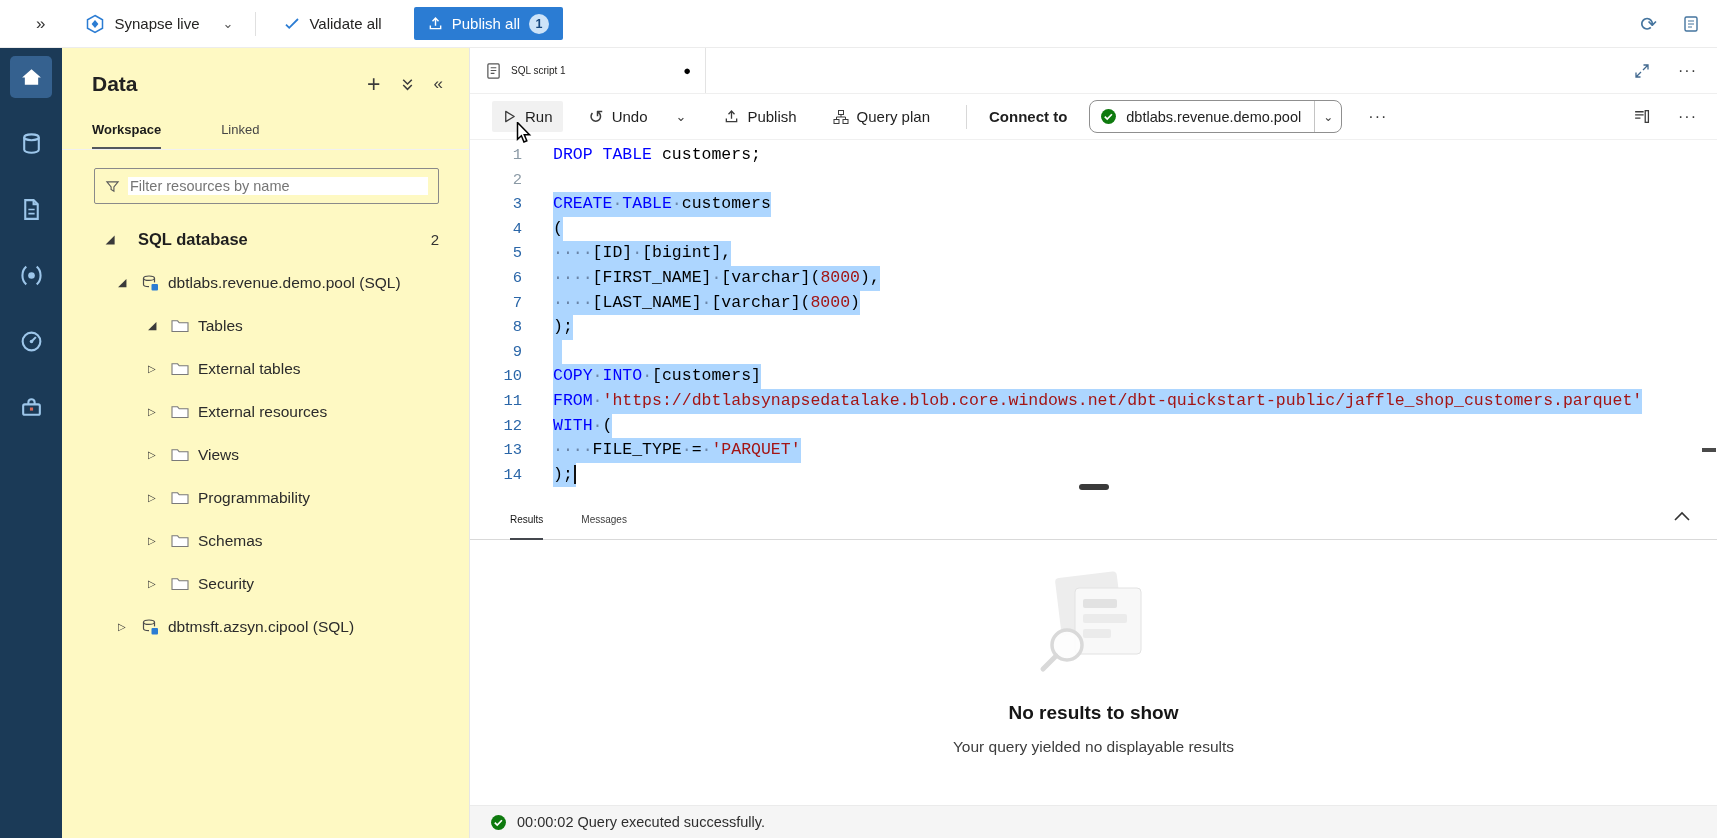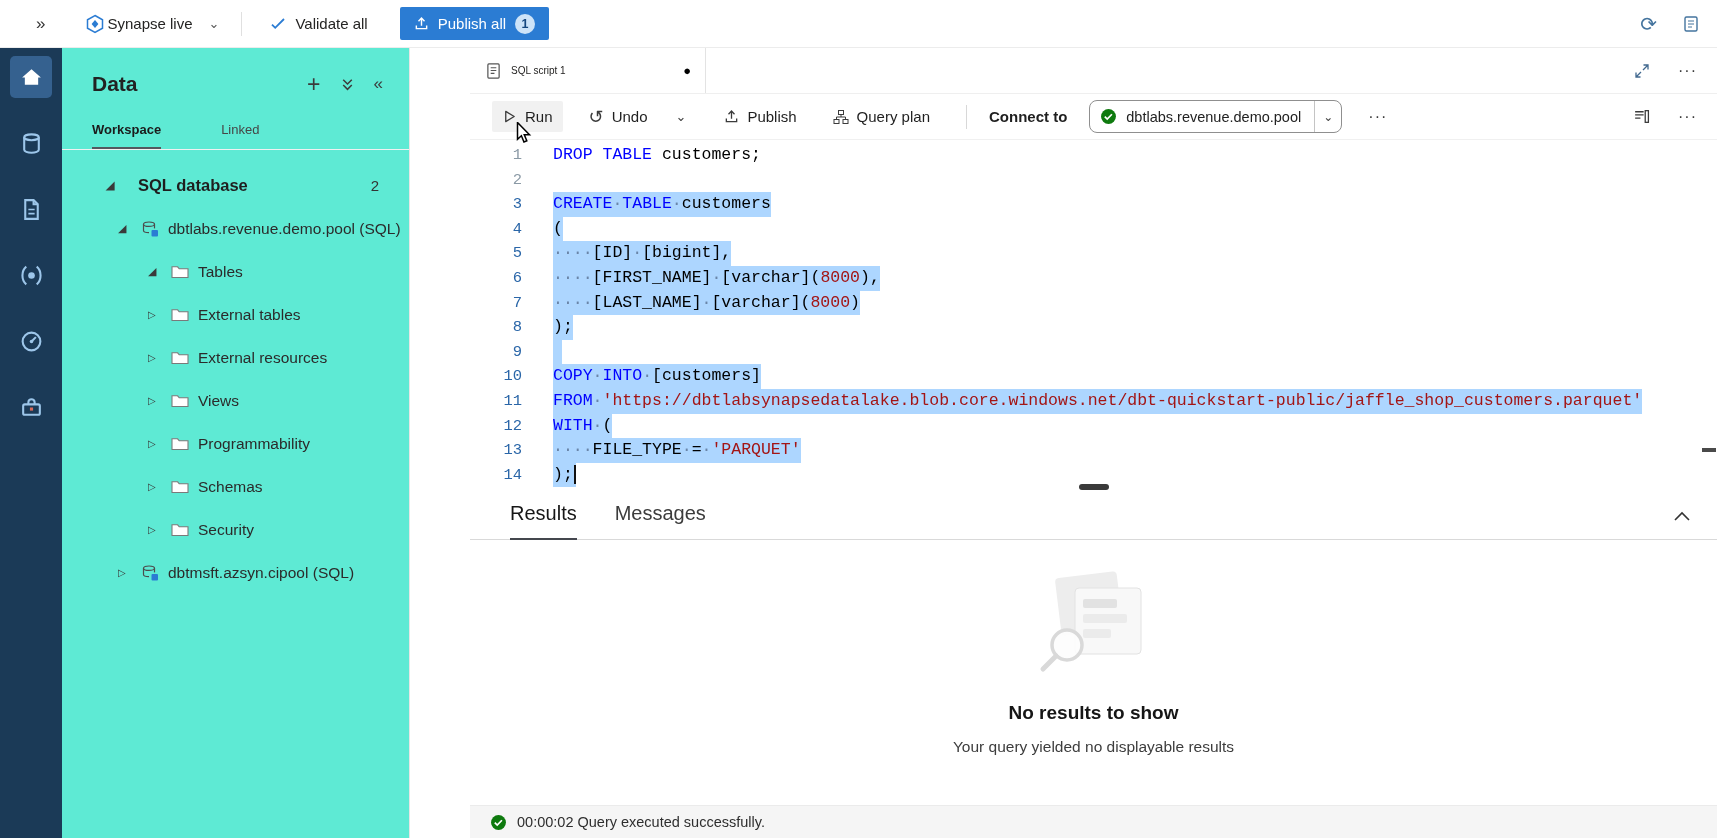--- a/index.html
+++ b/index.html
@@ -3,21 +3,21 @@
 <meta charset="utf-8">
 <style>
   html,body{margin:0;padding:0;background:#fff;}
   .app{position:relative;width:1717px;height:838px;overflow:hidden;
        font-family:"Liberation Sans",sans-serif;color:#252423;font-size:15px;}
 
   
   .topbar{position:absolute;left:0;top:0;width:100%;height:48px;background:#fff;
           border-bottom:1px solid #ececec;display:flex;align-items:center;box-sizing:border-box;}
   .chevrons{margin-left:36px;font-size:17px;color:#333;cursor:pointer;}
-  .mode{display:flex;align-items:center;gap:2px;margin-left:40px;cursor:pointer;}
+  .mode{display:flex;align-items:center;gap:9px;margin-left:40px;cursor:pointer;}
   .mode .chev{color:#555;font-size:13px;margin-left:14px;}
   .divider-v{width:1px;height:24px;background:#e0e0e0;margin:0 22px;}
   .validate{display:flex;align-items:center;gap:9px;background:none;border:none;
             font-size:15px;color:#252423;font-family:inherit;cursor:pointer;}
   .publish-all{display:flex;align-items:center;gap:9px;margin-left:26px;height:33px;
                background:#2b7cd3;border:none;border-radius:2px;padding:0 14px;
                color:#fff;font-size:15px;font-family:inherit;cursor:pointer;}
   .publish-all .badge{background:#cde3f8;color:#16477e;border-radius:50%;width:20px;height:20px;
                       display:flex;align-items:center;justify-content:center;font-size:12.5px;font-weight:bold;}
   .topbar-right{margin-left:auto;display:flex;align-items:center;gap:26px;margin-right:18px;}
@@ -25,21 +25,21 @@
 
   
   .rail{position:absolute;left:0;top:48px;bottom:0;width:62px;background:#1b3a57;
         display:flex;flex-direction:column;align-items:center;padding-top:8px;box-sizing:border-box;}
   .rail-item{width:42px;height:42px;margin-bottom:24px;border-radius:5px;
              display:flex;align-items:center;justify-content:center;cursor:pointer;}
   .rail-item.active{background:#35618f;}
   .rail-item svg{width:25px;height:25px;}
 
   
-  .sidebar{position:absolute;left:62px;top:48px;bottom:0;width:348px;background:#5eead4;
+  .sidebar{position:absolute;left:62px;top:48px;bottom:0;width:408px;background:#fef9c3;
            border-right:1px solid #e6e6e6;box-sizing:border-box;}
   .side-head{display:flex;align-items:center;padding:24px 26px 0 30px;}
   .side-head h1{margin:0;font-size:21px;font-weight:600;color:#222;}
   .side-actions{margin-left:auto;display:flex;align-items:center;gap:20px;color:#3b3b3b;}
   .side-actions .plus{font-size:23px;line-height:1;cursor:pointer;}
   .side-actions .collapse{font-size:17px;cursor:pointer;}
   .side-tabs{display:flex;gap:0;margin-top:18px;padding:0 30px;border-bottom:1px solid #f1f1f1;}
   .side-tab{padding:8px 0 10px 0;margin-right:60px;font-size:13px;color:#464646;cursor:pointer;
             border-bottom:2px solid transparent;}
   .side-tab.active{color:#1b1b1b;font-weight:600;border-bottom-color:#53575e;}
@@ -102,21 +102,21 @@
   .tok-ws{color:#6a85a8;}
   .caret{display:inline-block;width:2px;height:19px;background:#111;vertical-align:text-bottom;margin-left:1px;}
   .overview-ruler{position:absolute;right:0;top:0;bottom:0;width:16px;}
   .ruler-mark{position:absolute;right:1px;top:308px;width:14px;height:4px;background:#4a4a4a;}
 
   
   .results-head{height:52px;flex:none;position:relative;display:flex;align-items:flex-end;
                 padding:0 0 0 40px;border-bottom:1px solid #d9d9d9;box-sizing:border-box;}
   .sash-handle{position:absolute;top:-4px;left:50%;transform:translateX(-50%);
                width:30px;height:6px;background:#3a3a3a;border-radius:3px;cursor:row-resize;}
-  .res-tab{padding-bottom:13px;margin-right:38px;font-size:20px;color:#3c3c3c;cursor:pointer;
+  .res-tab{padding-bottom:13px;margin-right:38px;font-size:10px;color:#3c3c3c;cursor:pointer;
            border-bottom:2px solid transparent;margin-bottom:-1px;}
   .res-tab.active{color:#161616;border-bottom-color:#44474e;}
   .results-collapse{margin-left:auto;margin-right:26px;margin-bottom:14px;cursor:pointer;}
 
   .results-body{flex:1;background:#fff;display:flex;flex-direction:column;align-items:center;}
   .empty-illustration{margin-top:26px;}
   .empty-title{margin-top:18px;font-size:19px;font-weight:600;color:#161616;}
   .empty-subtitle{margin-top:14px;font-size:15.5px;color:#3d3d3d;}
 
   
@@ -241,20 +241,28 @@
         <span class="collapse">«</span>
       </div>
     </div>
     <div class="side-tabs">
       <div class="side-tab active">
         <span>Workspace</span>
       </div>
       <div class="side-tab">
         <span>Linked</span>
       </div>
+    </div>
+    <div class="filter-box">
+      <span style="display:flex;">
+        <svg width="15" height="15" viewBox="0 0 16 16">
+            <path d="M2 3 h12 L9.5 8.5 V13 l-3 -1.8 V8.5 Z" fill="none" stroke="#5a5a5a" stroke-width="1.2"></path>
+          </svg>
+      </span>
+      <input type="text" placeholder="Filter resources by name" style="">
     </div>
     <div class="tree">
         <div class="tree-row tree-header" style="padding-left: 44px;">
           <span class="tree-arrow open">◢</span>
           <span class="tree-label">SQL database</span>
           <span class="tree-badge">2</span>
         </div>
         <div class="tree-row" style="padding-left: 56px;">
           <span class="tree-arrow open">◢</span>
           <span class="tree-icon">

